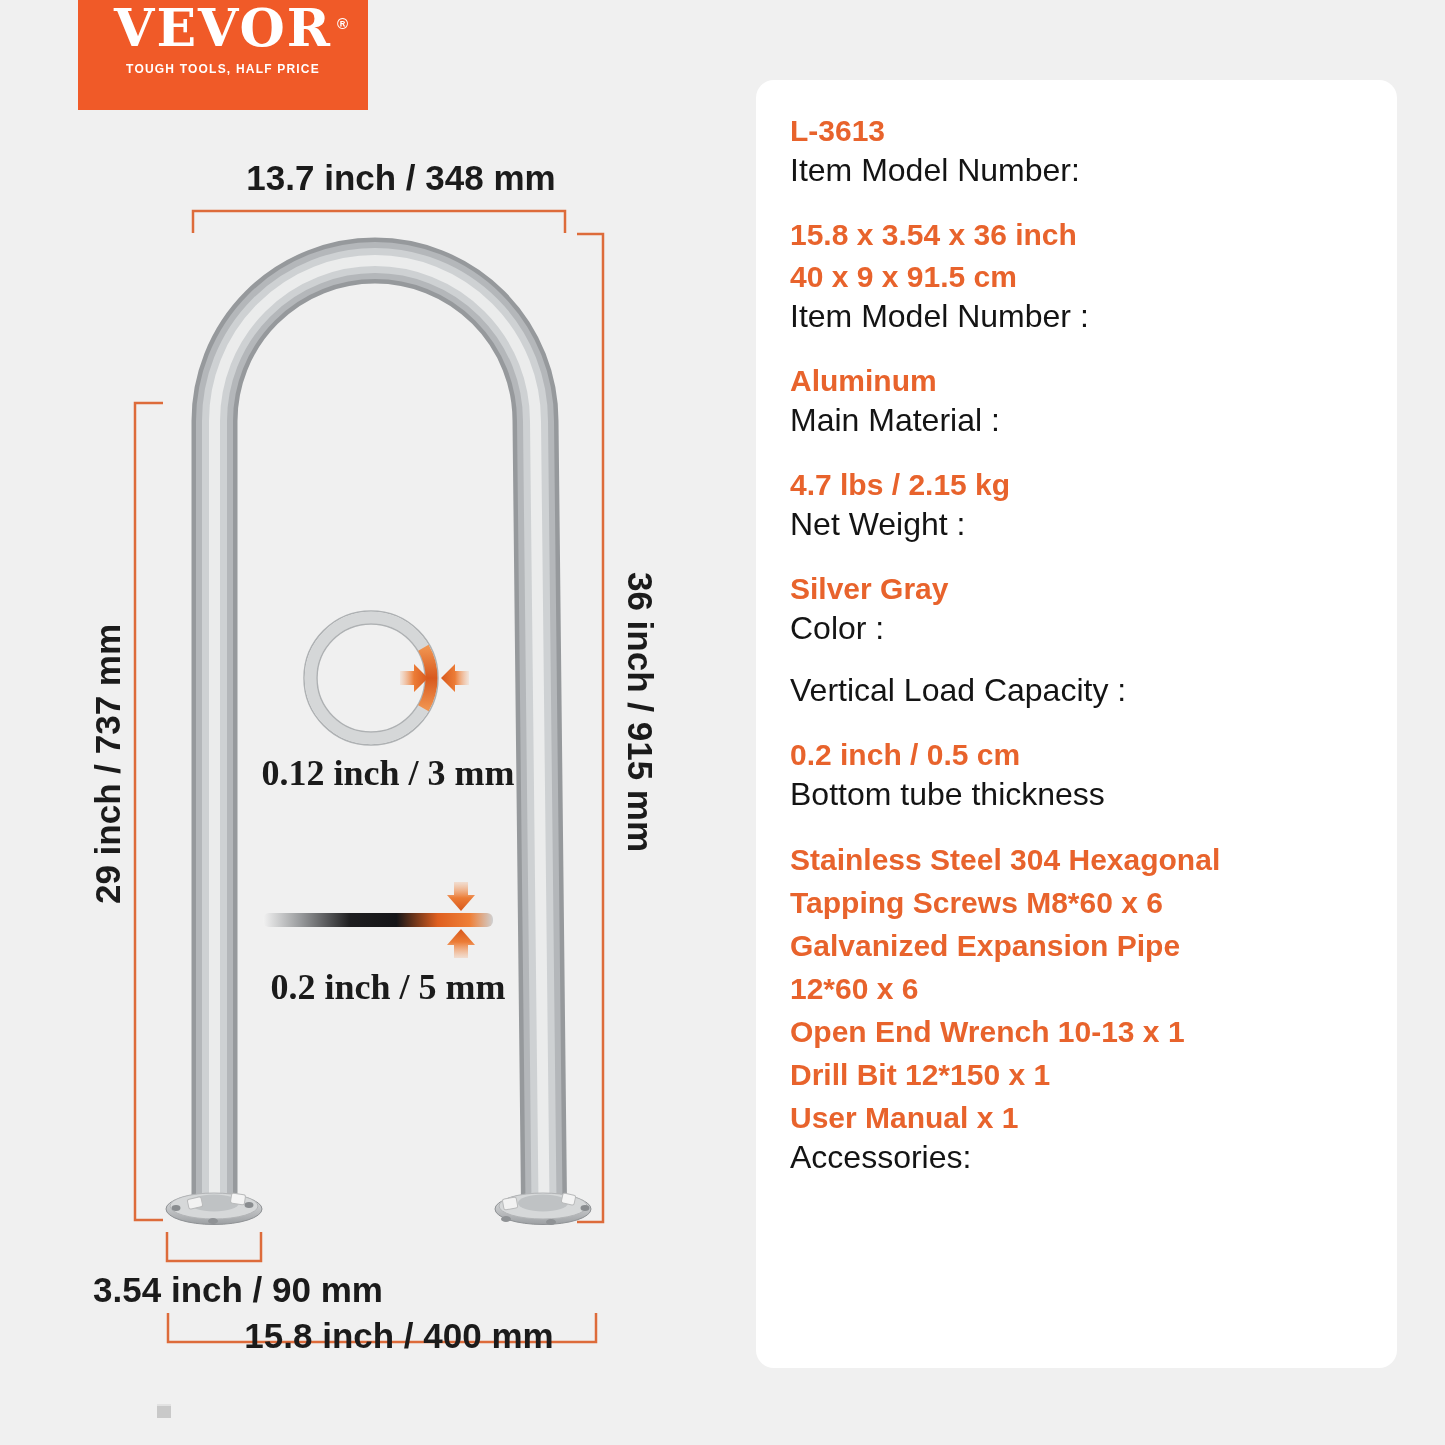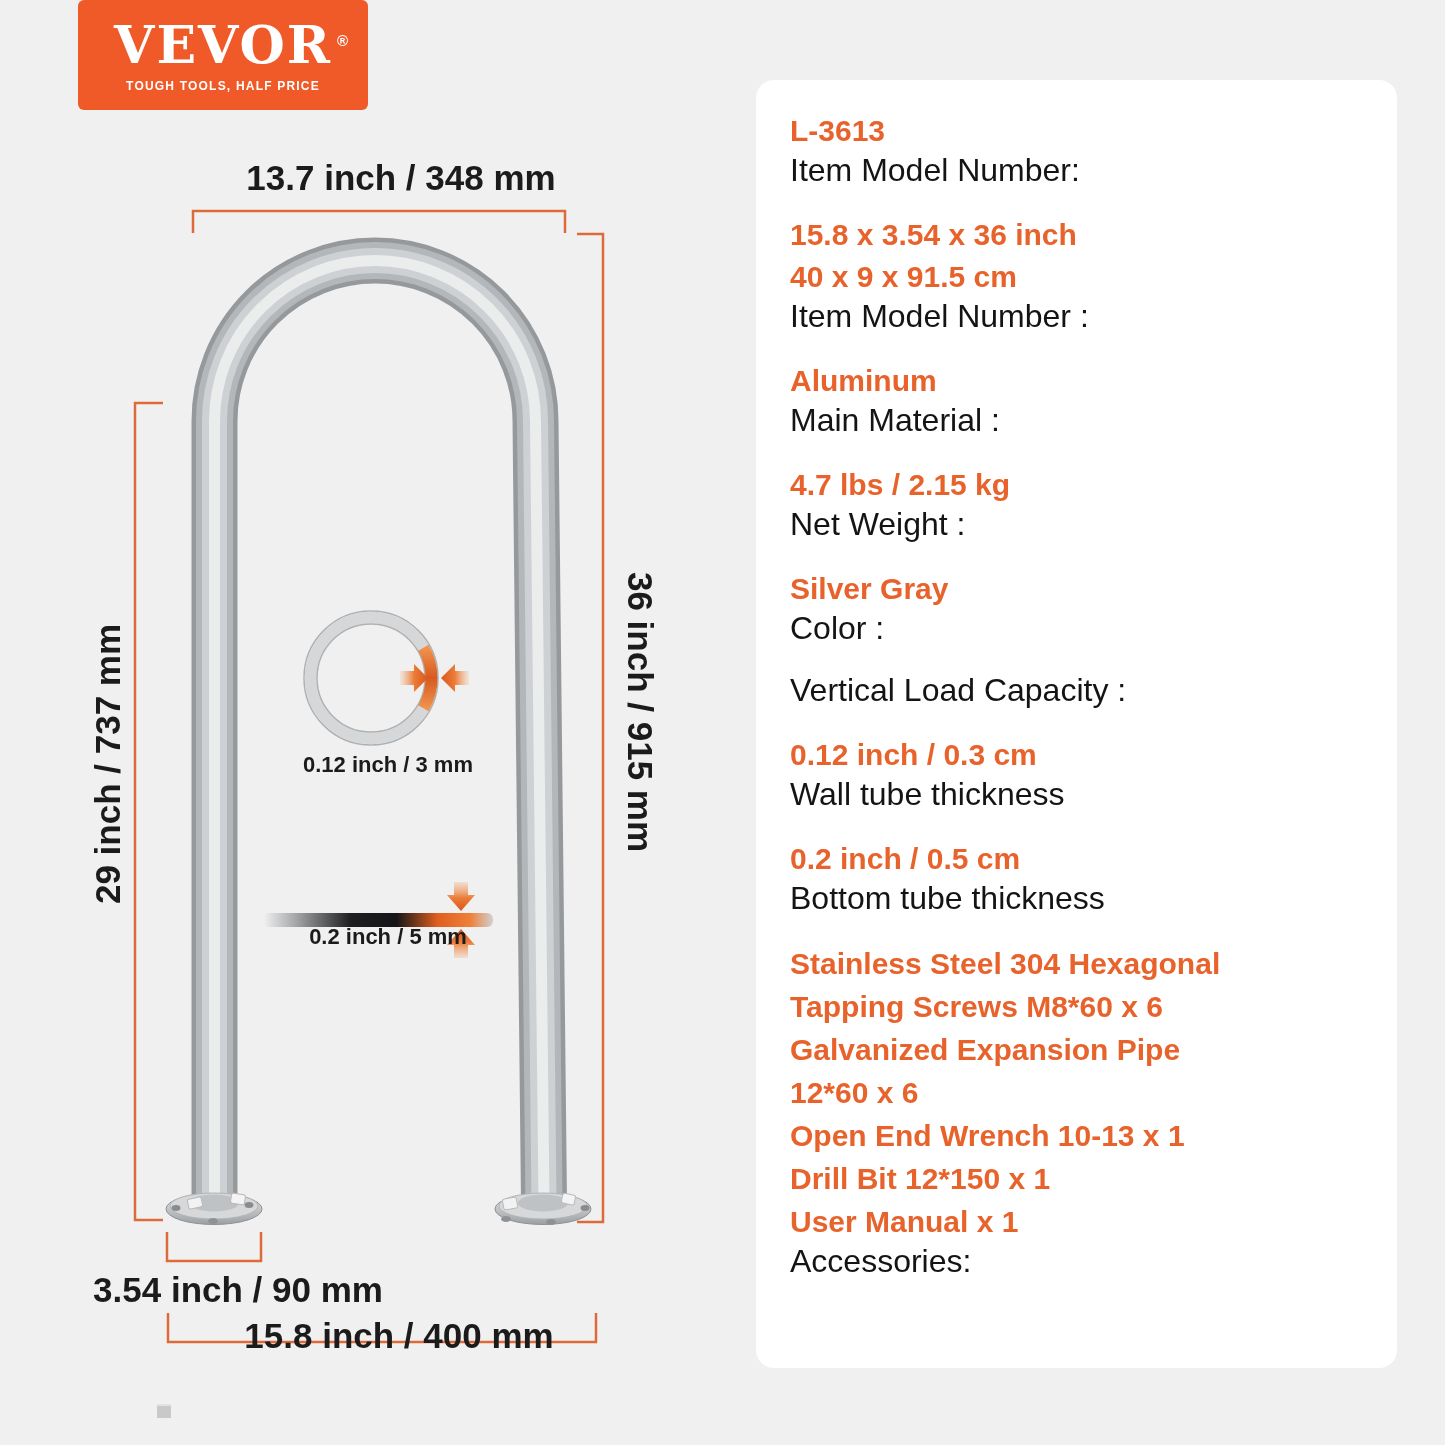--- a/index.html
+++ b/index.html
@@ -4,22 +4,22 @@
 <style>
   html,body{margin:0;padding:0;}
   body{
     width:1445px;height:1445px;position:relative;overflow:hidden;
     background:#f0f0f0;
     font-family:"Liberation Sans", sans-serif;
   }
   
   .logo{
     position:absolute;left:78px;top:0;width:290px;height:110px;
-    background:#f05a28;border-radius:6px;
-    display:flex;flex-direction:column;align-items:center;justify-content:center;
+    background:#f05a28;border-radius:0;
+    display:flex;flex-direction:column;align-items:center;justify-content:flex-start;
   }
   .logo-word{
     position:relative;color:#fff;
     font-family:"DejaVu Serif", serif;
     font-weight:800;font-size:52px;line-height:52px;letter-spacing:2px;
     margin-top:2px;
   }
   .logo-reg{
     position:absolute;right:-18px;top:-4px;
     font-family:"Liberation Sans", sans-serif;
@@ -28,21 +28,21 @@
   .logo-tagline{
     color:#fff;font-size:12px;font-weight:bold;letter-spacing:1.2px;
     margin-top:8px;white-space:nowrap;
   }
   
   .dim-label{
     position:absolute;color:#1b1b1b;font-weight:bold;white-space:nowrap;
     transform:translate(-50%,0);
   }
   .dim-big{font-size:35px;}
-  .dim-small{font-size:22px;}
+  .dim-small{font-size:36px;font-family:Liberation Serif, serif;}
   .rot-cw{transform:translate(-50%,-50%) rotate(90deg);}
   .rot-ccw{transform:translate(-50%,-50%) rotate(-90deg);}
   
   .panel{
     position:absolute;left:756px;top:80px;width:641px;height:1288px;
     background:#ffffff;border-radius:18px;
     box-sizing:border-box;padding:30px 30px 0 34px;
   }
   .spec-group{margin-bottom:26px;}
   .spec-value{
@@ -167,21 +167,21 @@
 </div>
 
 <div class="dim-label dim-big" style="left:401px;top:158px;">13.7 inch / 348 mm</div>
 
 <div class="dim-label dim-big rot-cw" style="left:640px;top:712px;">36 inch / 915 mm</div>
 
 <div class="dim-label dim-big rot-ccw" style="left:108px;top:764px;">29 inch / 737 mm</div>
 
 <div class="dim-label dim-small" style="left:388px;top:752px;">0.12 inch / 3 mm</div>
 
-<div class="dim-label dim-small" style="left:388px;top:924px;">0.2 inch / 5 mm</div>
+<div class="dim-label dim-small" style="left:388px;top:966px;">0.2 inch / 5 mm</div>
 
 <div class="dim-label dim-big" style="left:238px;top:1270px;">3.54 inch / 90 mm</div>
 
 <div class="dim-label dim-big" style="left:376px;top:1316px;margin-left:23px;">15.8 inch / 400 mm</div>
 
 <div class="watermark-square"></div>
 
 <div class="panel">
 
   <div class="spec-group">
@@ -207,24 +207,20 @@
 
   <div class="spec-group">
     <div class="spec-value">Silver Gray</div>
     <div class="spec-label">Color :</div>
   </div>
 
   <div class="spec-group">
     <div class="spec-label">Vertical Load Capacity :</div>
   </div>
 
-  <div class="spec-group">
-    <div class="spec-value">0.12 inch / 0.3 cm</div>
-    <div class="spec-label">Wall tube thickness</div>
-  </div>
 
   <div class="spec-group">
     <div class="spec-value">0.2 inch / 0.5 cm</div>
     <div class="spec-label">Bottom tube thickness</div>
   </div>
 
   <div class="spec-group">
     <div class="spec-value acc">Stainless Steel 304 Hexagonal</div>
     <div class="spec-value acc">Tapping Screws M8*60 x 6</div>
     <div class="spec-value acc">Galvanized Expansion Pipe</div>

